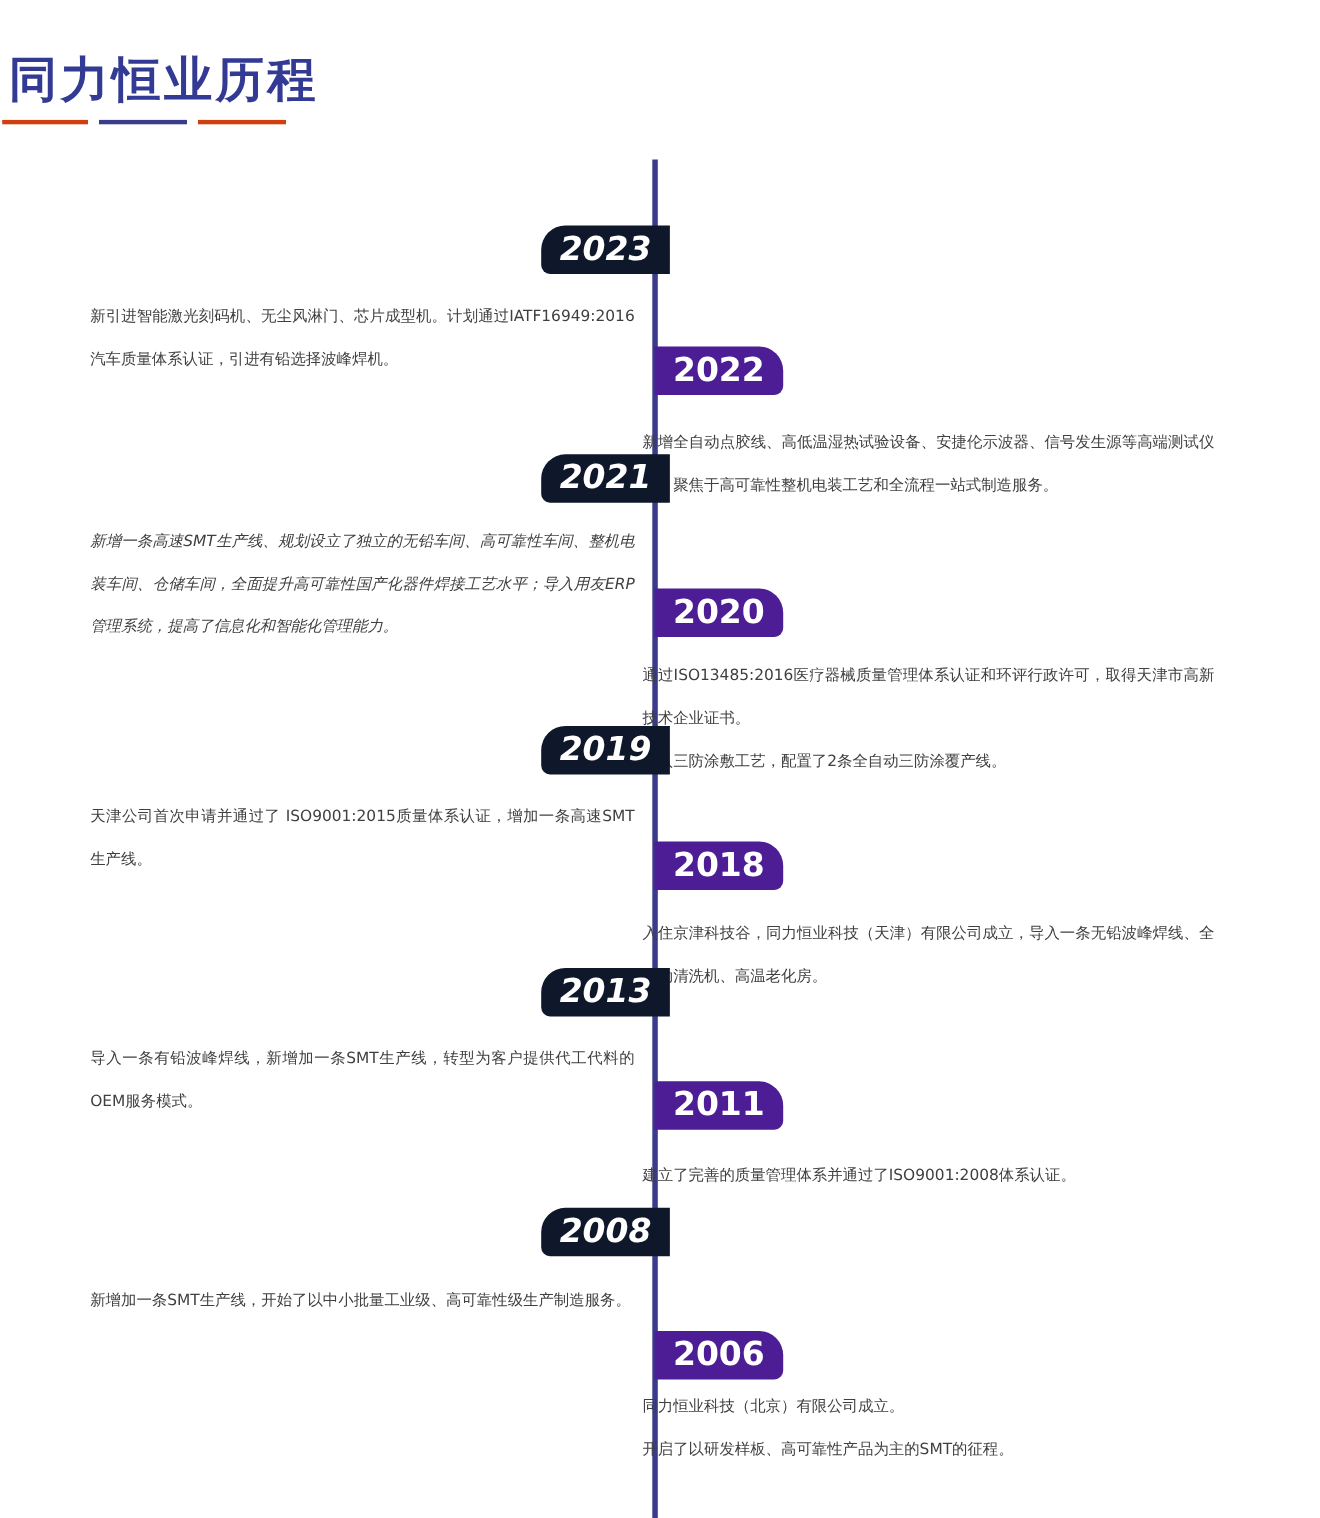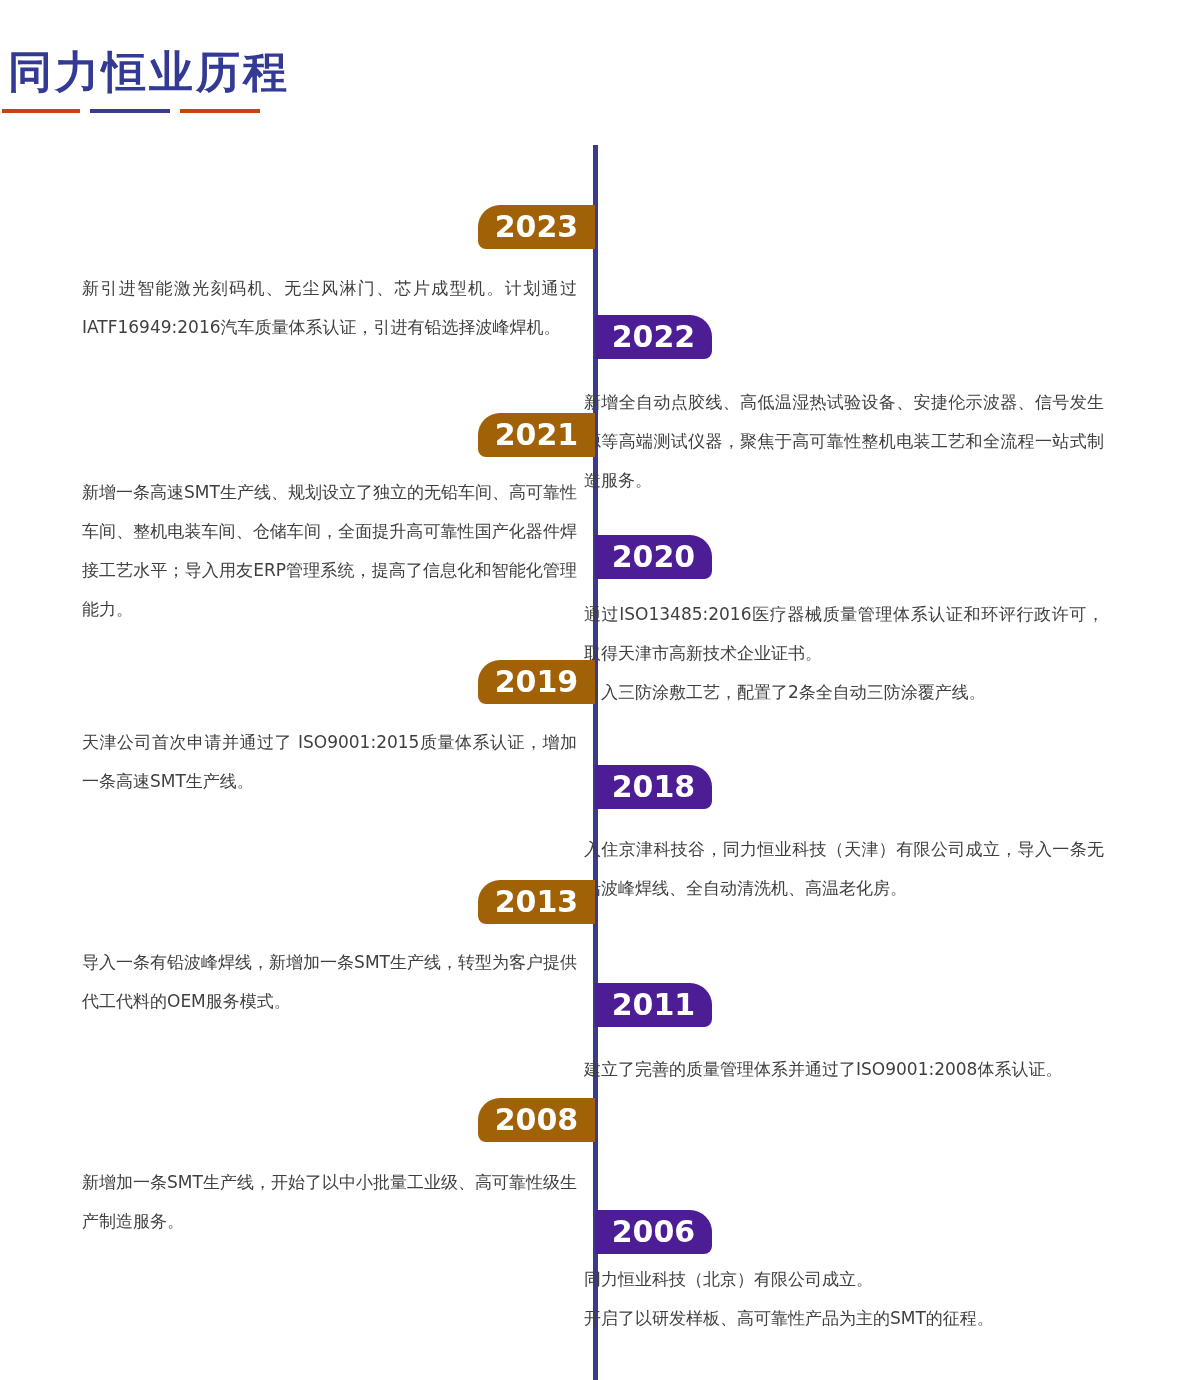--- a/index.html
+++ b/index.html
@@ -50,33 +50,34 @@
     position: absolute;
     width: 117px;
     height: 44px;
     line-height: 44px;
     text-align: center;
     color: #ffffff;
     font-size: 30px;
     font-weight: bold;
   }
   .badge-left {
-    left: 478px;
-    background: #a16207;
+    left: 492px;
+    background: #0f172a;
     border-radius: 22px 0 0 8px;
+    font-style: italic;
   }
   .badge-right {
     left: 595px;
     background: #4c1d95;
     border-radius: 0 22px 8px 0;
   }
 
   .desc {
     position: absolute;
-    font-size: 17px;
+    font-size: 14px;
     line-height: 39px;
     color: #3f3f3f;
     white-space: pre-line;
     text-align: justify;
     text-justify: inter-ideograph;
   }
   .desc-left  { left: 82px;  width: 495px; }
   .desc-right { left: 584px; width: 520px; }
 </style>
 </head>
@@ -91,21 +92,21 @@
 
   <div class="timeline-line"></div>
 
   <div class="year-badge badge-left" style="top:180px;">2023</div>
   <div class="desc desc-left" style="top:244px;">新引进智能激光刻码机、无尘风淋门、芯片成型机。计划通过IATF16949:2016汽车质量体系认证，引进有铅选择波峰焊机。</div>
 
   <div class="year-badge badge-right" style="top:290px;">2022</div>
   <div class="desc desc-right" style="top:358px;">新增全自动点胶线、高低温湿热试验设备、安捷伦示波器、信号发生源等高端测试仪器，聚焦于高可靠性整机电装工艺和全流程一站式制造服务。</div>
 
   <div class="year-badge badge-left" style="top:388px;text-align:center;">2021</div>
-  <div class="desc desc-left" style="top:448px;">新增一条高速SMT生产线、规划设立了独立的无铅车间、高可靠性车间、整机电装车间、仓储车间，全面提升高可靠性国产化器件焊接工艺水平；导入用友ERP管理系统，提高了信息化和智能化管理能力。</div>
+  <div class="desc desc-left" style="top:448px;font-style:italic;">新增一条高速SMT生产线、规划设立了独立的无铅车间、高可靠性车间、整机电装车间、仓储车间，全面提升高可靠性国产化器件焊接工艺水平；导入用友ERP管理系统，提高了信息化和智能化管理能力。</div>
 
   <div class="year-badge badge-right" style="top:510px;">2020</div>
   <div class="desc desc-right" style="top:570px;">通过ISO13485:2016医疗器械质量管理体系认证和环评行政许可，取得天津市高新技术企业证书。
 引入三防涂敷工艺，配置了2条全自动三防涂覆产线。</div>
 
   <div class="year-badge badge-left" style="top:635px;">2019</div>
   <div class="desc desc-left" style="top:698px;">天津公司首次申请并通过了 ISO9001:2015质量体系认证，增加一条高速SMT生产线。</div>
 
   <div class="year-badge badge-right" style="top:740px;">2018</div>
   <div class="desc desc-right" style="top:805px;">入住京津科技谷，同力恒业科技（天津）有限公司成立，导入一条无铅波峰焊线、全自动清洗机、高温老化房。</div>

